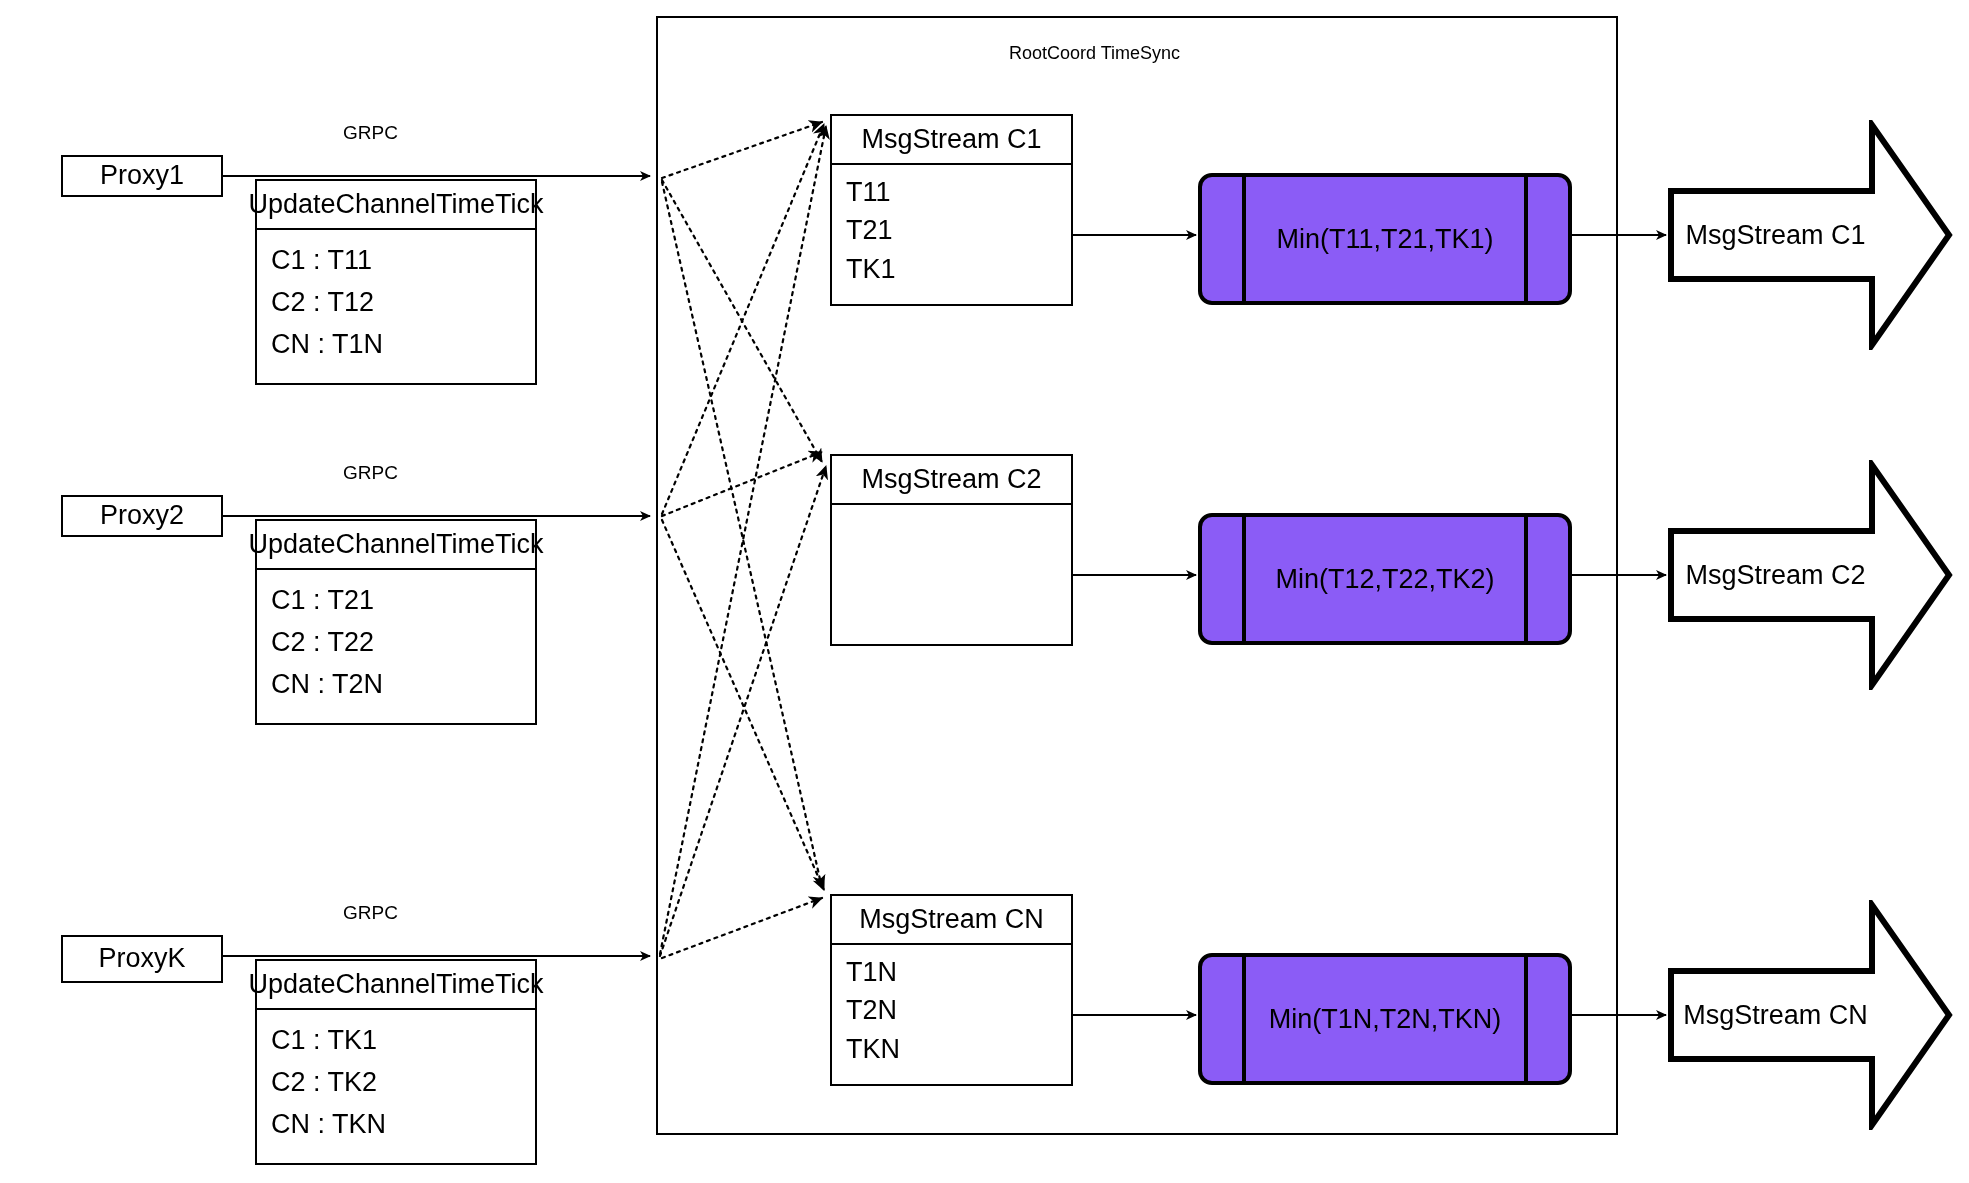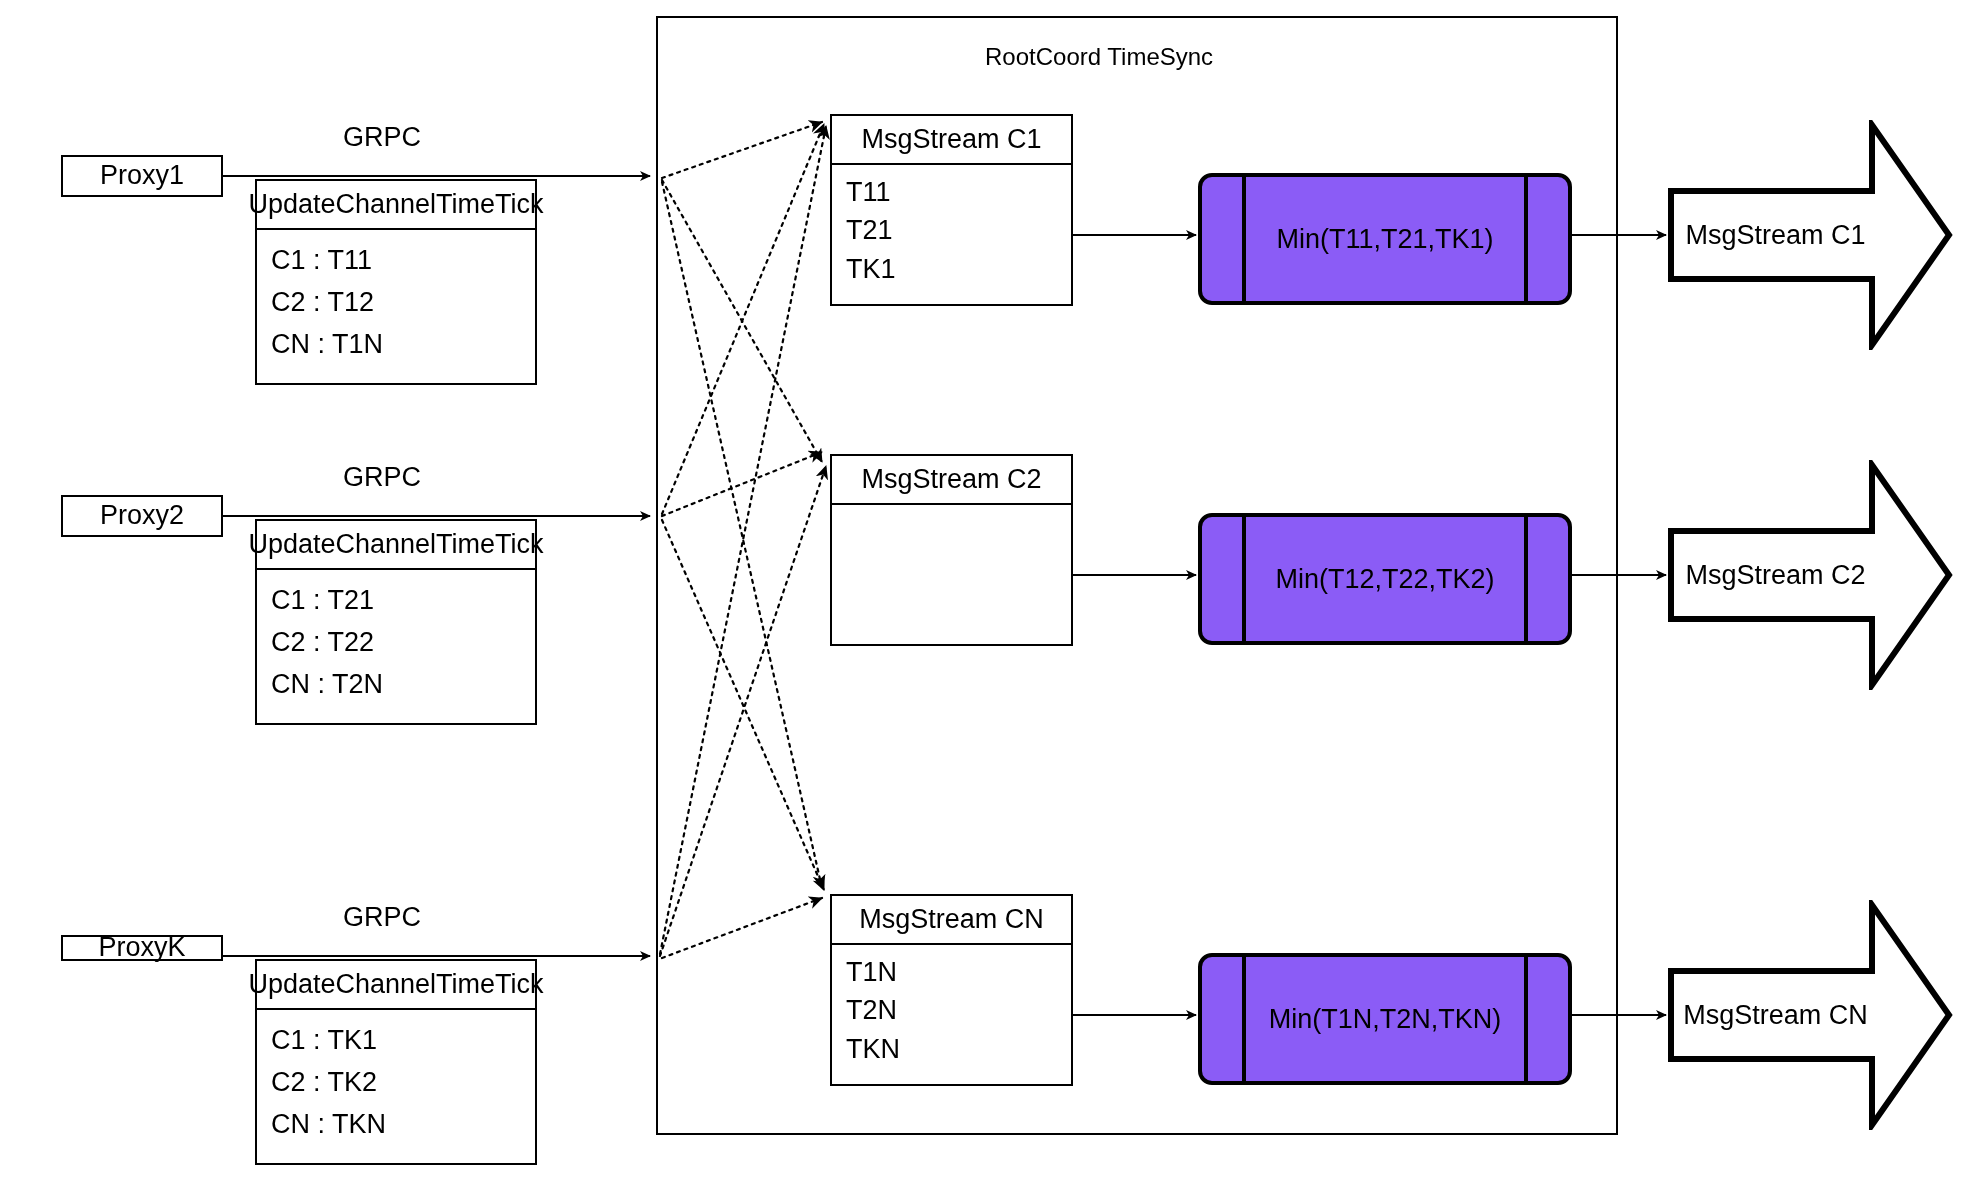--- a/index.html
+++ b/index.html
@@ -60,28 +60,29 @@
     white-space:nowrap;
   }
 
   
   #rootcoord{
     border:2px solid #000;
     background:transparent;
   }
   #rootcoord-title{
     position:absolute;
-    font-size:24px;
-    white-space:nowrap;
+    font-size:18px;
+    white-space:nowrap;
+    margin-left:24px;
   }
 
   
   .free-label{
     position:absolute;
-    font-size:27px;
+    font-size:19px;
     white-space:nowrap;
   }
 
   
   .proc{
     position:absolute;
     border:4px solid #000;
     border-radius:14px;
     background:#8b5cf6;
     display:flex;
@@ -191,21 +192,21 @@
 
   <div class="abs tbl" style="left:255px;top:519px;width:282px;height:206px;">
     <div class="tbl-title">UpdateChannelTimeTick</div>
     <div class="tbl-body">
       <div class="tbl-row">C1 :  T21</div>
       <div class="tbl-row">C2 :  T22</div>
       <div class="tbl-row">CN : T2N</div>
     </div>
   </div>
 
-  <div class="abs plain-box" style="left:16px;top:935px;width:162px;height:26px;">ProxyK</div>
+  <div class="abs plain-box" style="left:16px;top:935px;width:162px;height:48px;">ProxyK</div>
 
   <div class="free-label" style="left:343px;top:902px;">GRPC</div>
 
   <div class="abs tbl" style="left:255px;top:959px;width:282px;height:206px;">
     <div class="tbl-title">UpdateChannelTimeTick</div>
     <div class="tbl-body">
       <div class="tbl-row">C1 :  TK1</div>
       <div class="tbl-row">C2 :  TK2</div>
       <div class="tbl-row">CN : TKN</div>
     </div>

